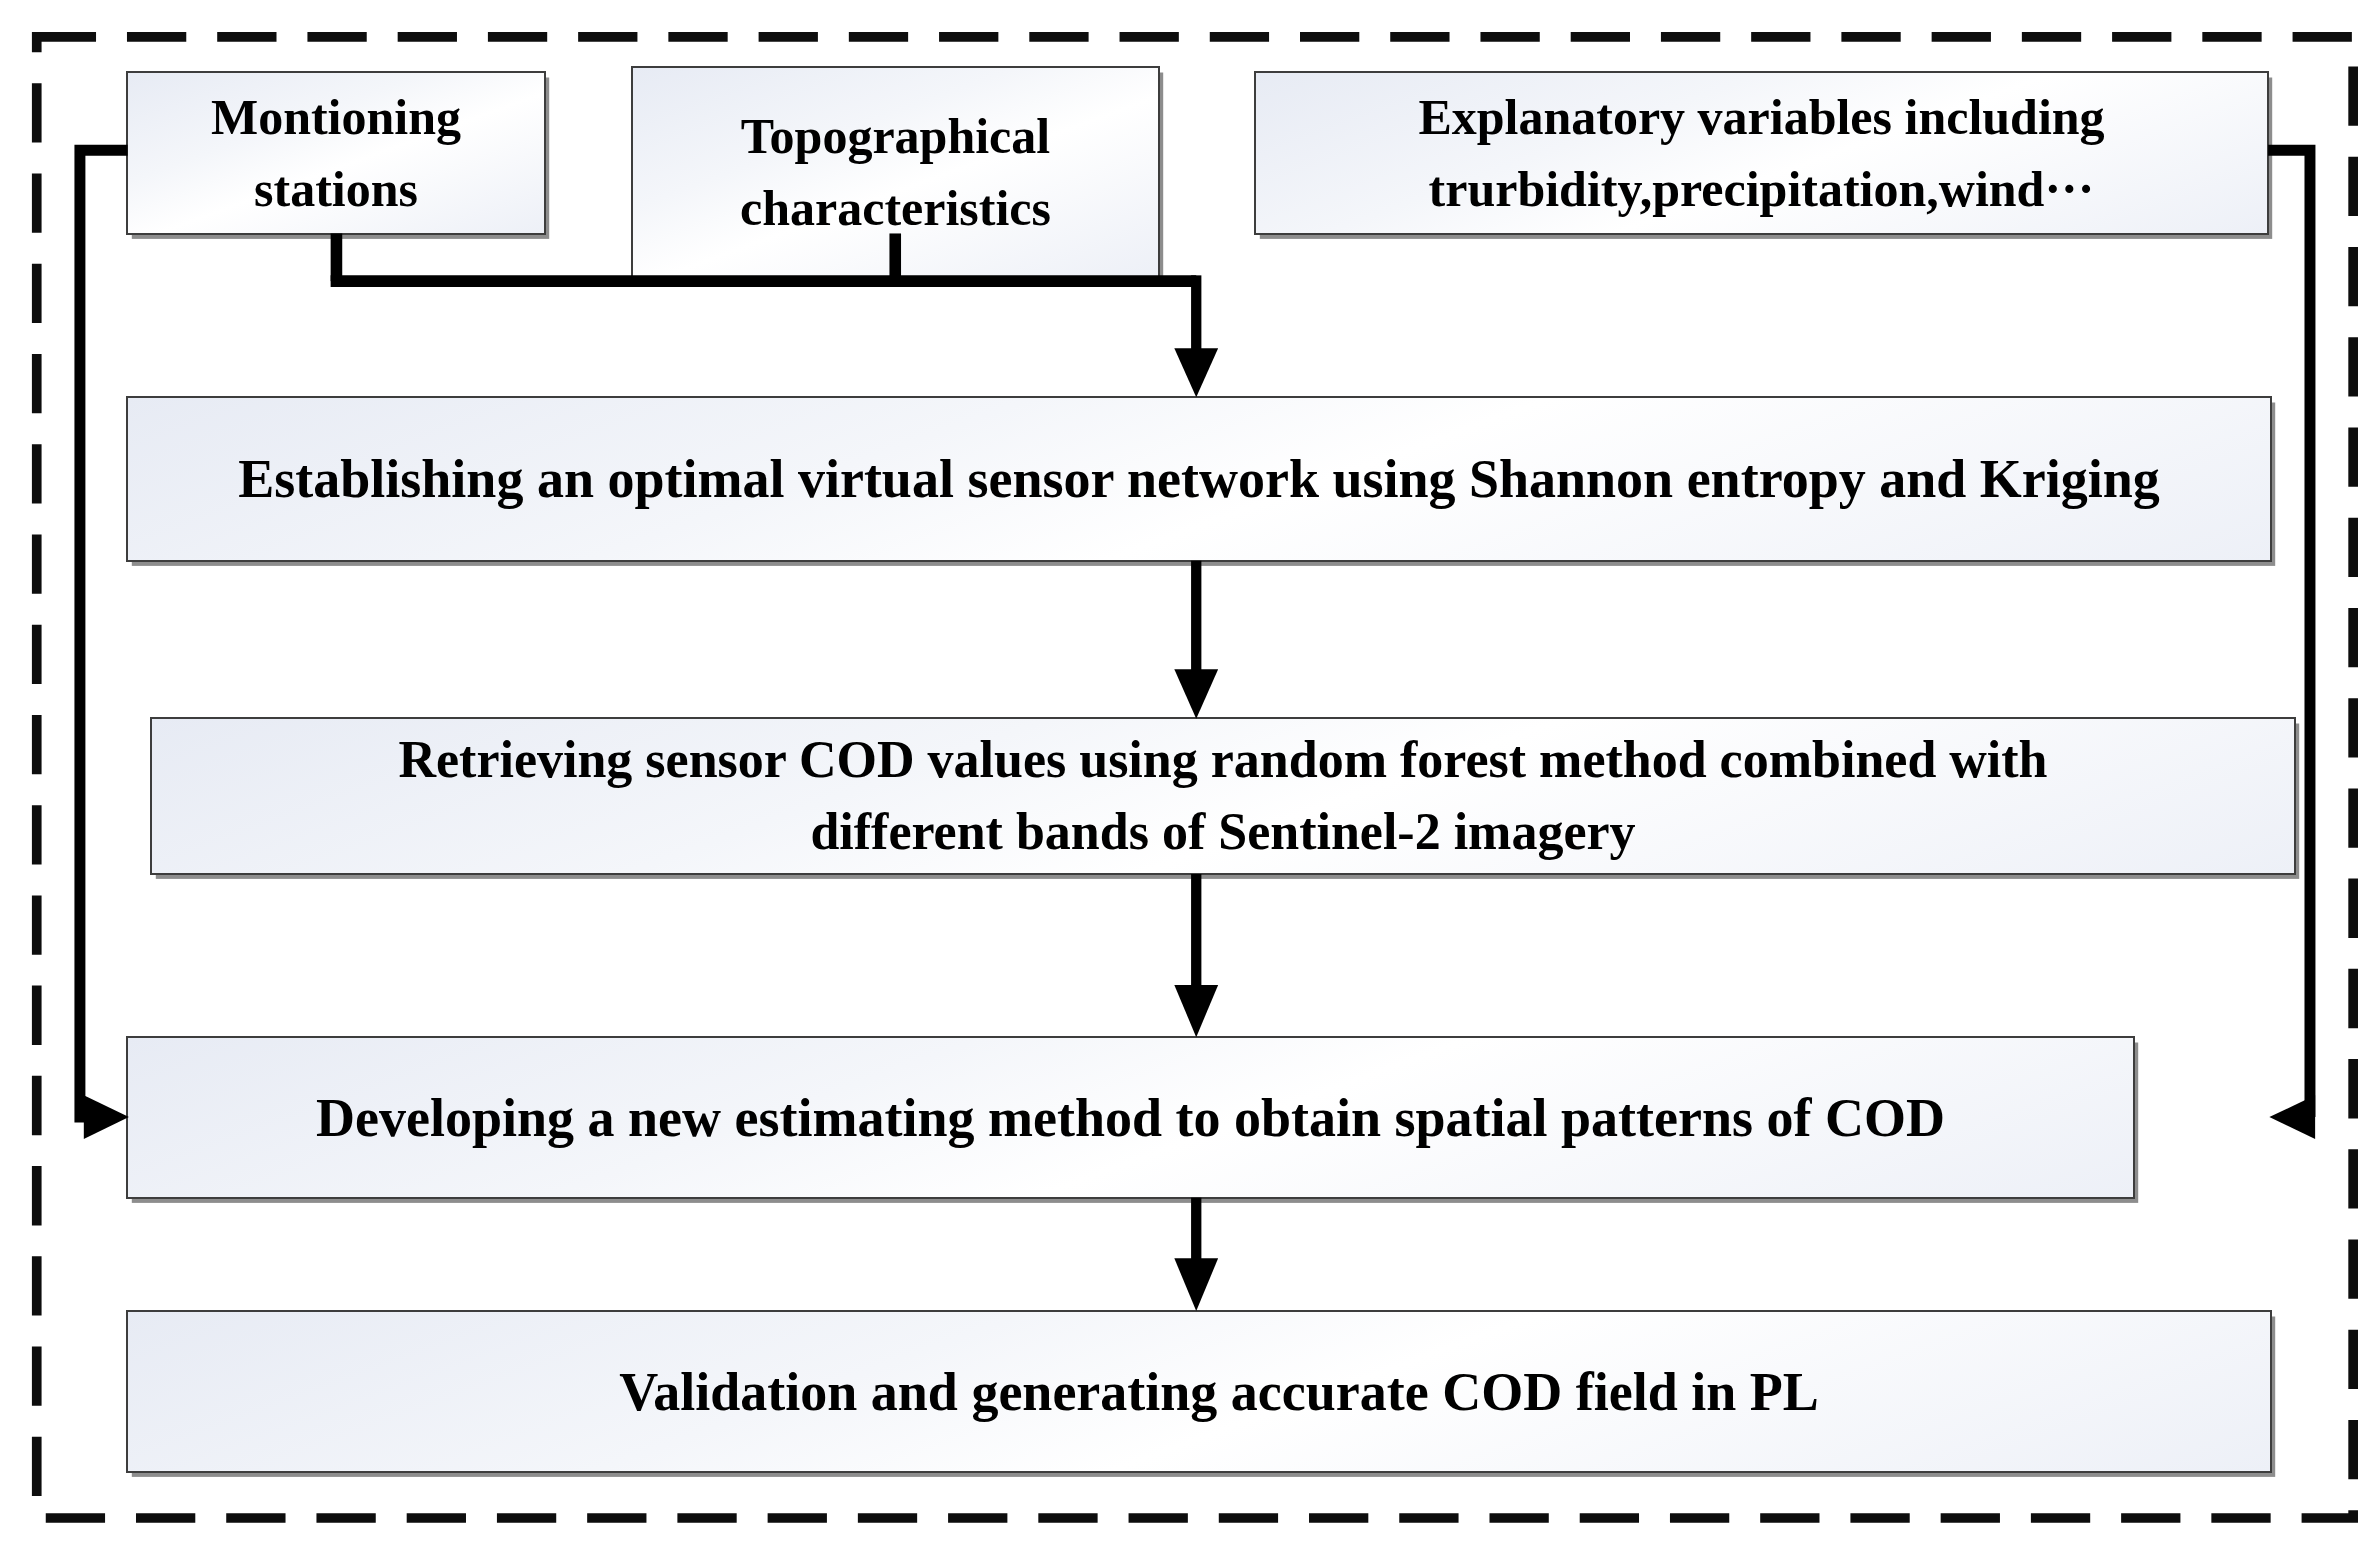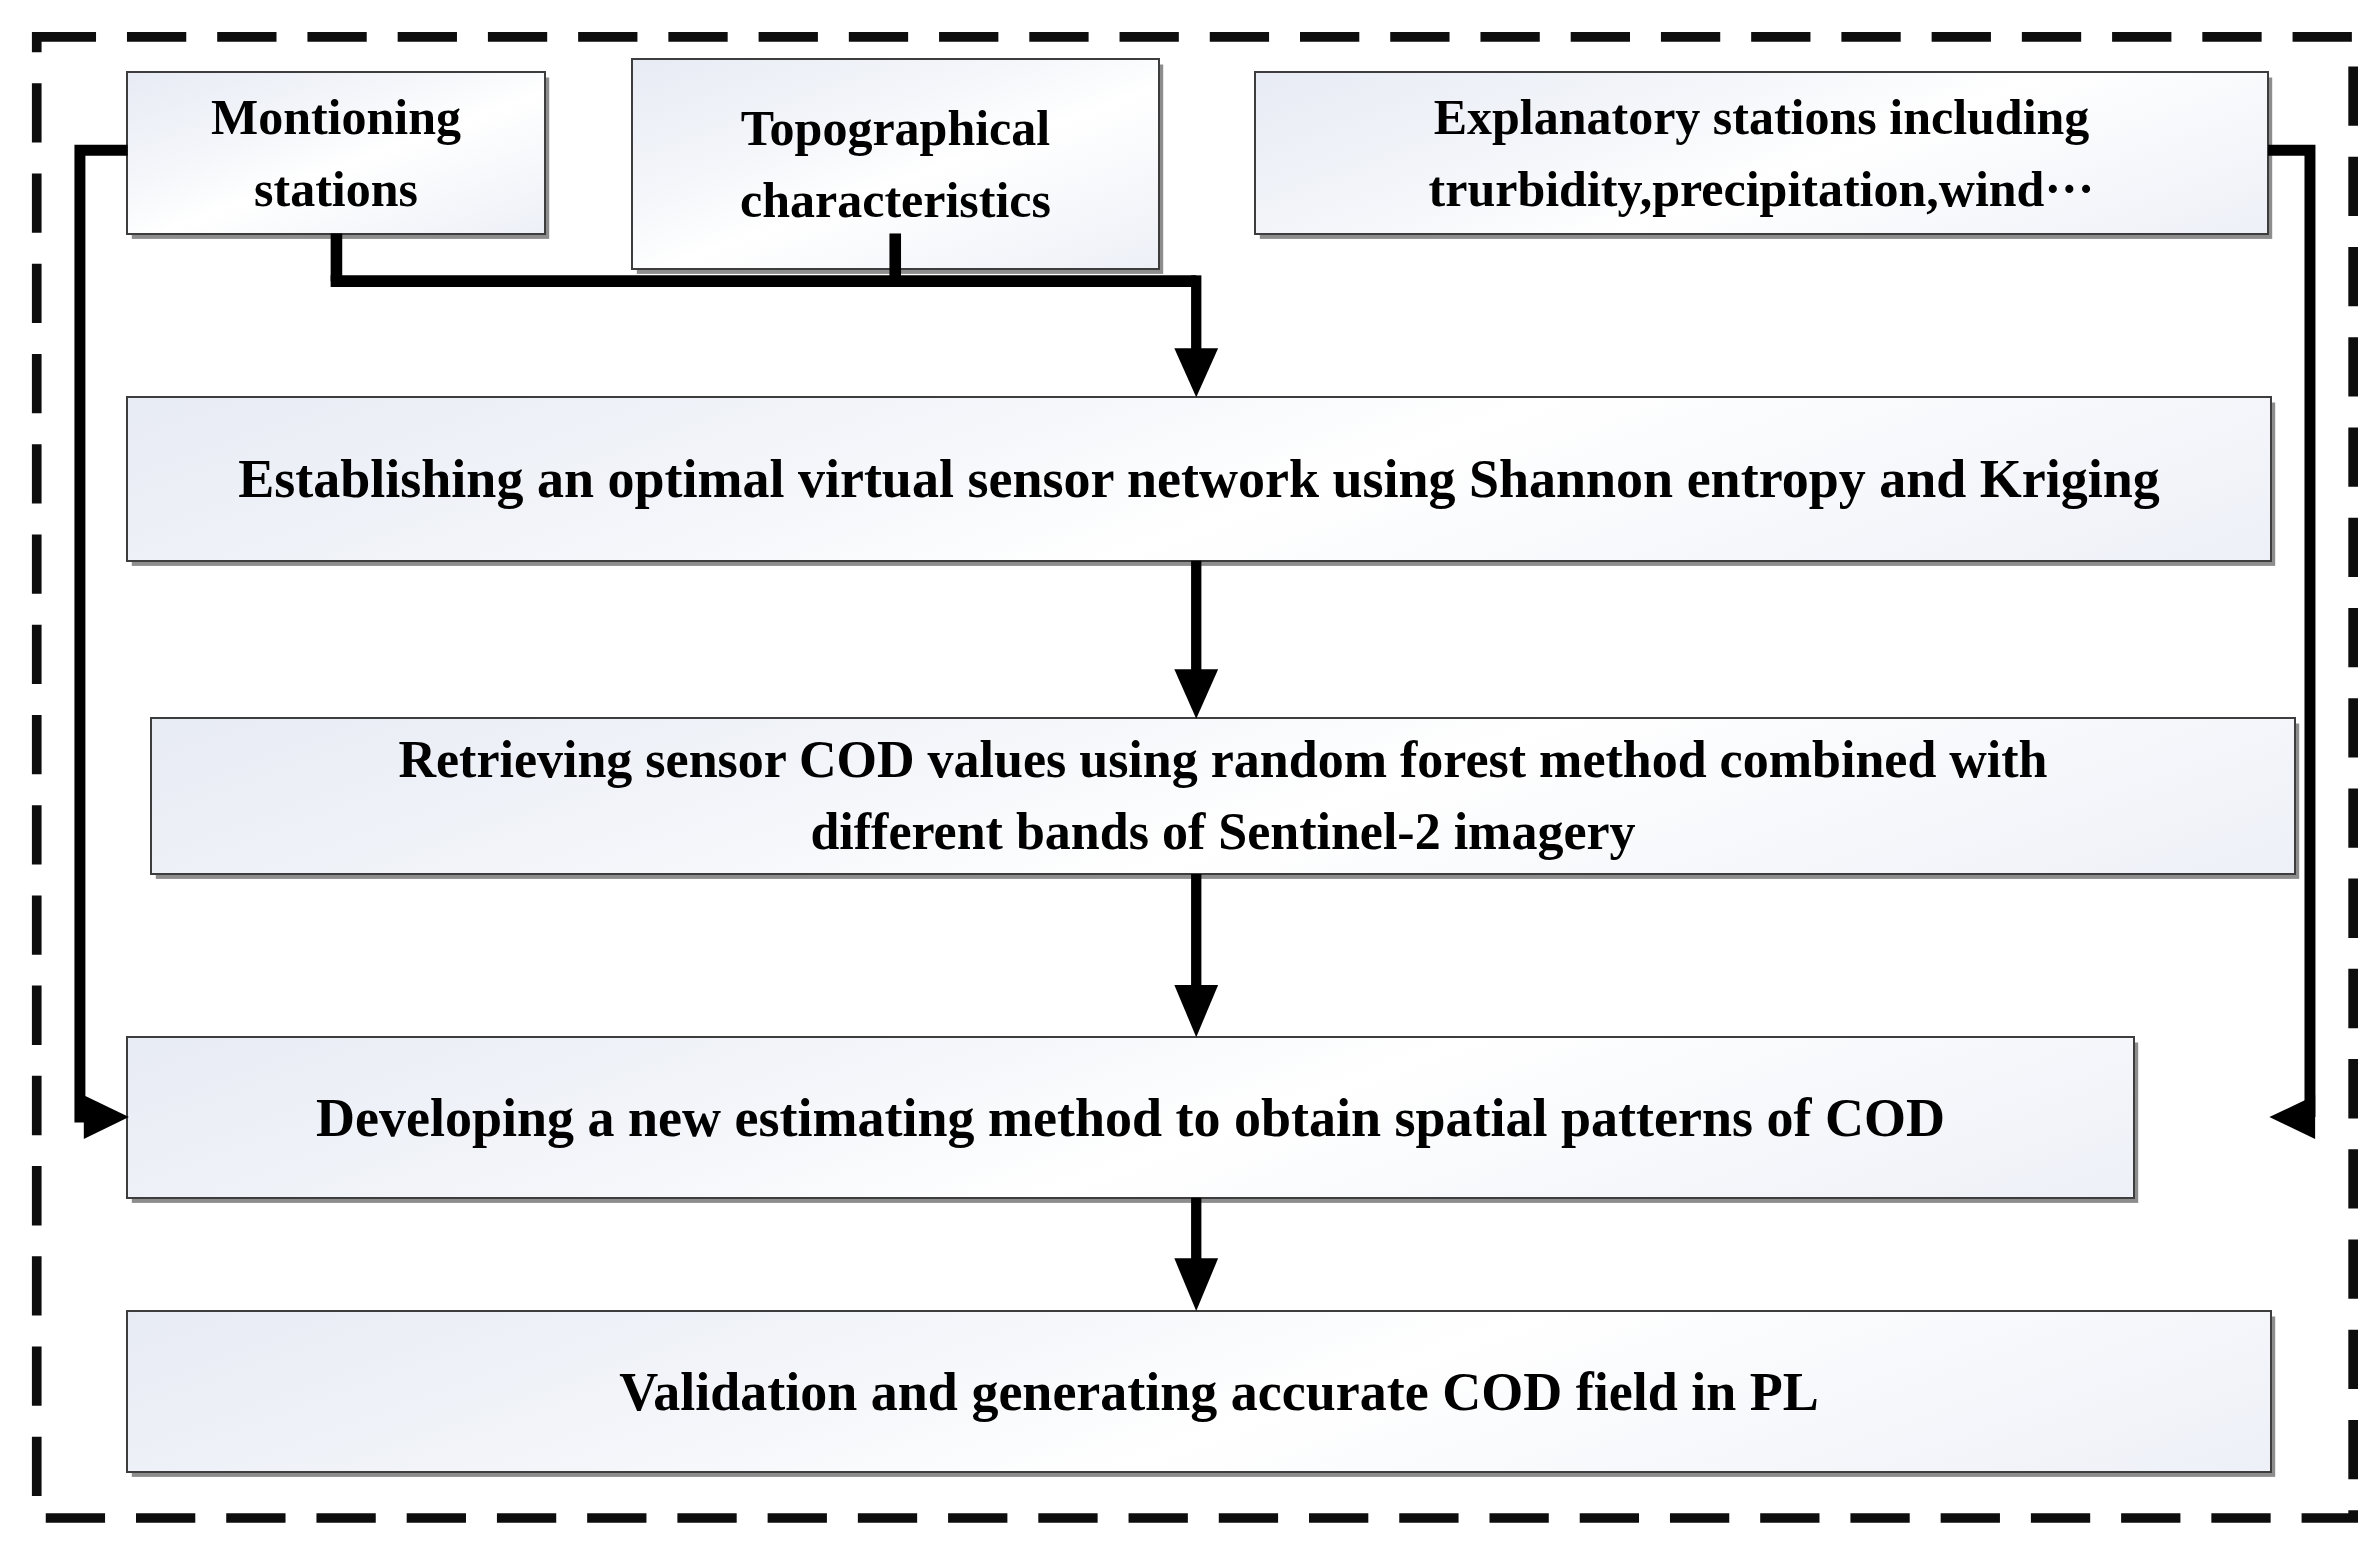--- a/index.html
+++ b/index.html
@@ -16,21 +16,21 @@
     border:2.6px solid #3d3d3d;
     box-shadow:4.5px 5.2px 0 -1.3px #8d8d8d;
     display:flex;flex-direction:column;align-items:center;justify-content:center;
     font-weight:bold;color:#000;text-align:center;
   }
   .box .line{white-space:nowrap;}
   .small{font-size:50px;line-height:72px;font-family:Liberation Serif, serif;}
   .wide1{font-size:54px;line-height:64px;}
   .wide2{font-size:52px;line-height:72px;}
   #b1{left:126px;top:71px;width:420px;height:164px;}
-  #b2{left:631px;top:58px;width:529px;height:212px;}
+  #b2{left:631px;top:66px;width:529px;height:212px;}
   #b3{left:1254px;top:71px;width:1015px;height:164px;}
   #bA{left:126px;top:396px;width:2146px;height:166px;justify-content:center;}
   #bB{left:126px;top:717px;width:2146px;height:158px;margin-left:24px;}
   #bC{left:126px;top:1036px;width:2009px;height:163px;}
   #bD{left:126px;top:1310px;width:2146px;height:163px;padding-left:40px;}
   svg.overlay{position:absolute;left:0;top:0;width:2377px;height:1551px;pointer-events:none;}
 </style>
 </head>
 <body>
 
@@ -38,21 +38,21 @@
 
   <div class="box small" id="b1">
     <div class="line">Montioning</div>
     <div class="line">stations</div>
   </div>
   <div class="box small" id="b2">
     <div class="line">Topographical</div>
     <div class="line">characteristics</div>
   </div>
   <div class="box small" id="b3">
-    <div class="line">Explanatory stations including</div>
+    <div class="line">Explanatory variables including</div>
     <div class="line">trurbidity,precipitation,wind···</div>
   </div>
 
   <div class="box wide1" id="bA">
     <div class="line">Establishing an optimal virtual sensor network using Shannon entropy and Kriging</div>
   </div>
   <div class="box wide2" id="bB">
     <div class="line">Retrieving sensor COD values using random forest method combined with</div>
     <div class="line">different bands of Sentinel-2 imagery</div>
   </div>

